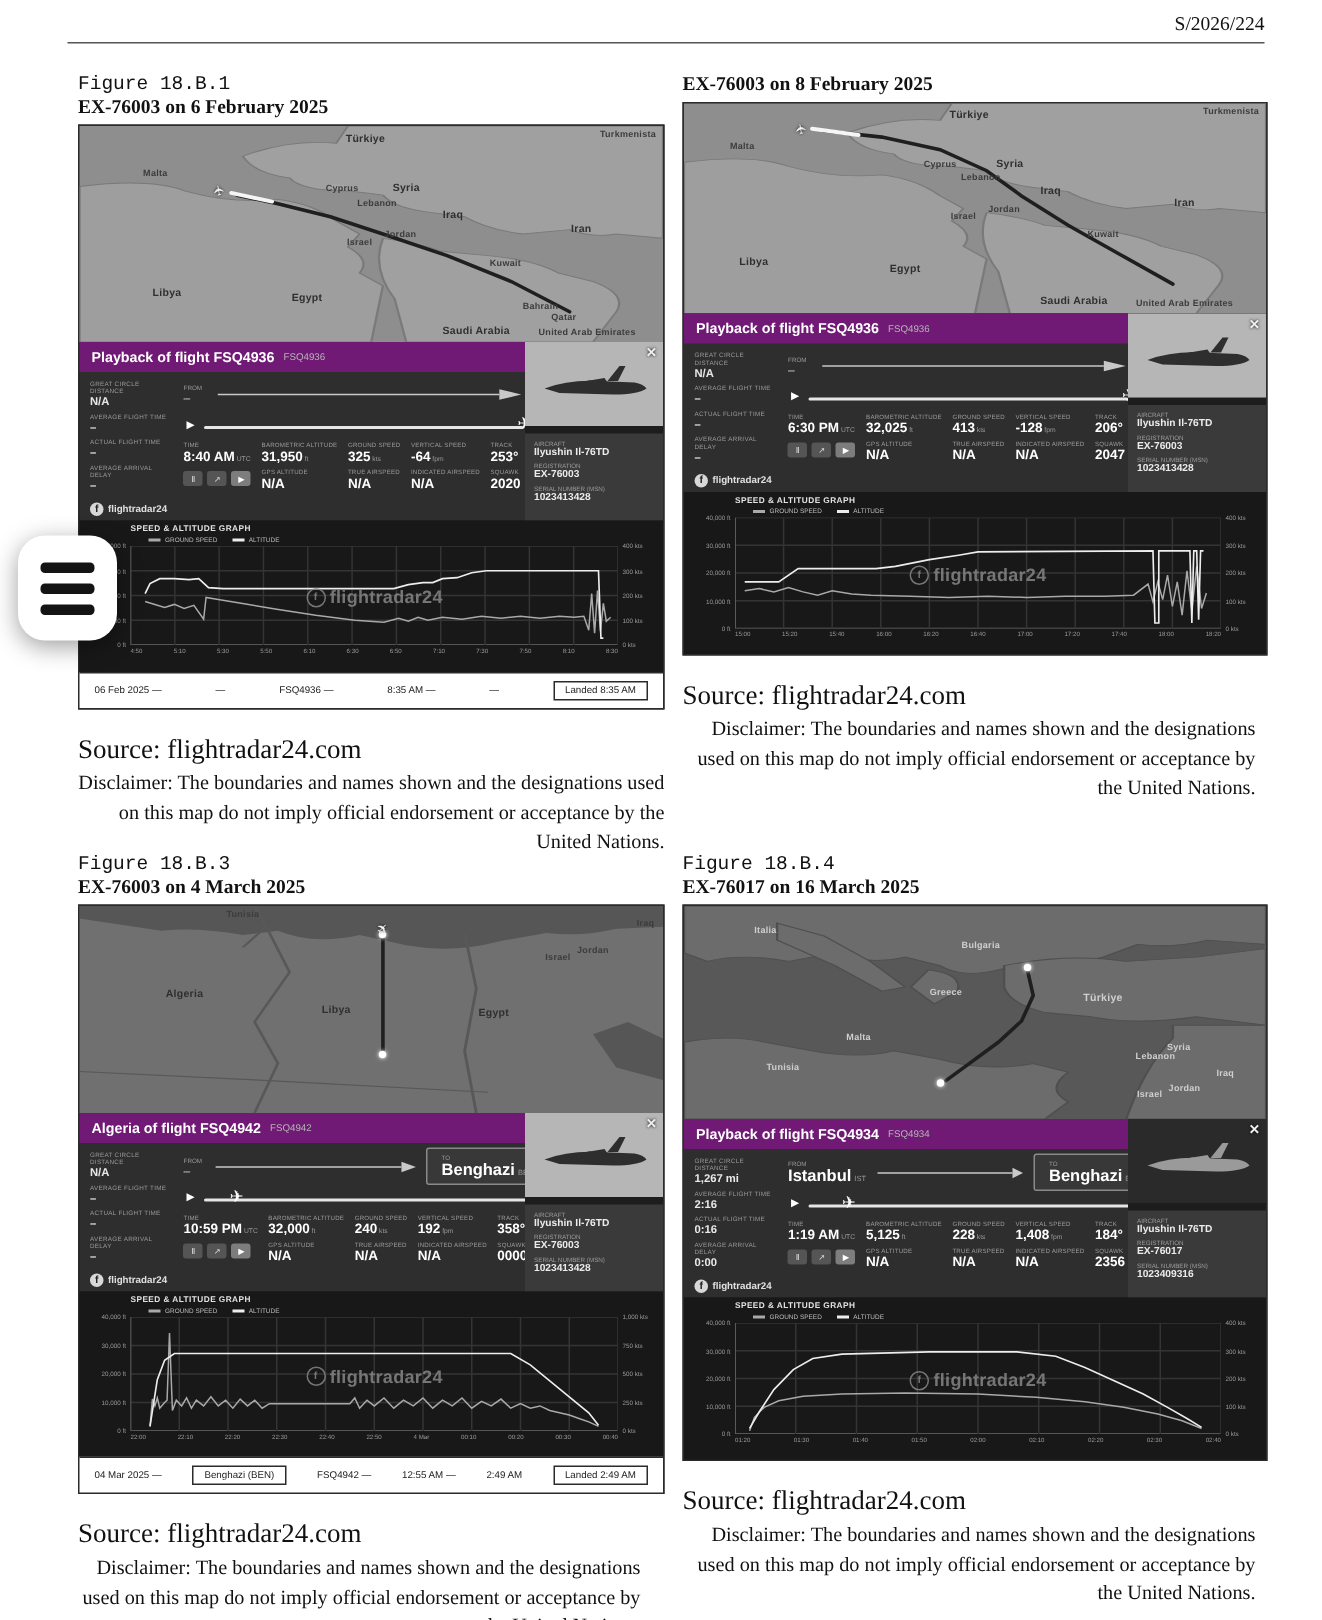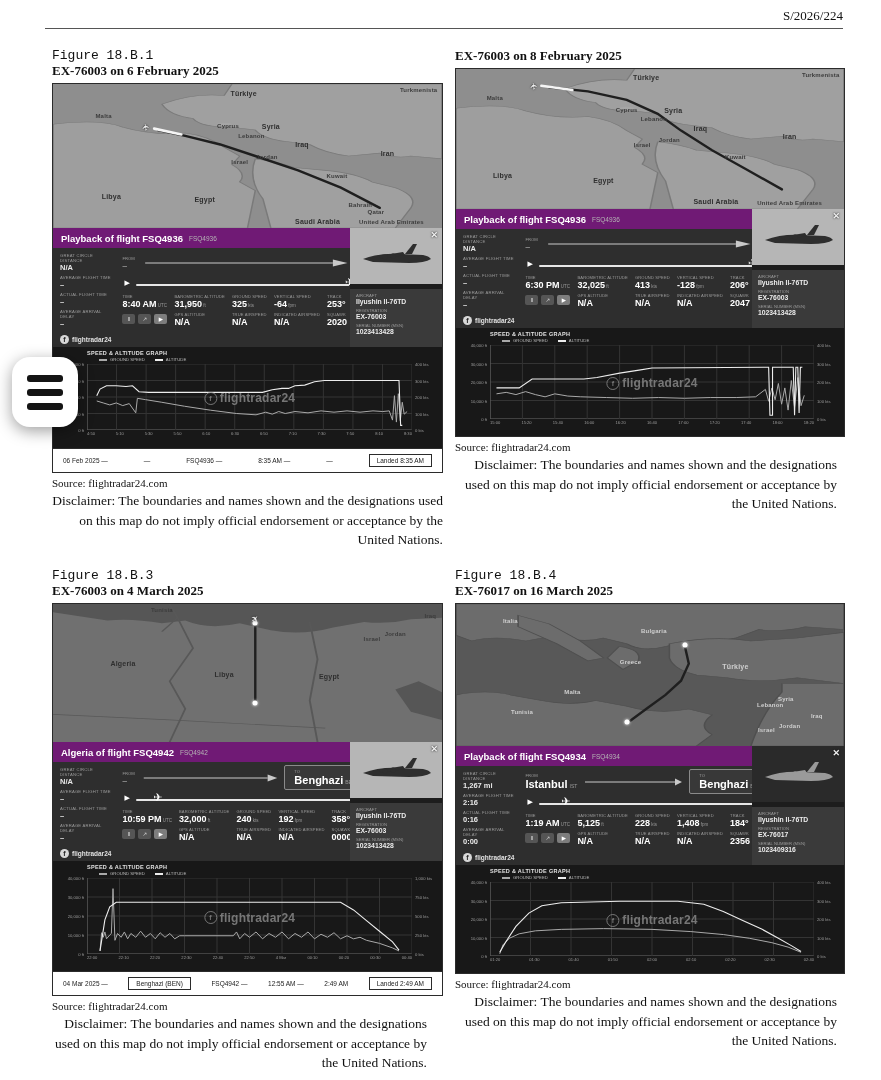--- a/index.html
+++ b/index.html
@@ -96,21 +96,21 @@
   .wtxt{color:#8d8d8d;font-size:12px;font-weight:bold;letter-spacing:.2px;}
   .xticks{display:flex;justify-content:space-between;padding:1px 0 0;}
   .xticks span{font-size:4.1px;color:#9c9c9c;}
 
   
   .timeline{background:#fff;border-top:1px solid #2b2b2b;display:flex;align-items:center;
             justify-content:space-between;padding:3px 10px;min-height:17px;}
   .tcell{font-size:6.5px;color:#222;white-space:nowrap;}
   .tcell.boxed{border:1.5px solid #2b2b2b;padding:2px 7px;}
 
-  .srcline{font-size:11px;margin-top:4px;}
+  .srcline{font-size:18px;margin-top:16px;}
   .disc{font-size:13.5px;line-height:1.45;margin-top:2px;text-align:right;}
 
   
   .menubtn{position:absolute;left:12px;top:357px;width:66px;height:70px;background:#fff;
            border-radius:18px;box-shadow:0 4px 16px rgba(0,0,0,.38);display:flex;flex-direction:column;
            align-items:center;justify-content:center;gap:7px;cursor:pointer;}
   .menubar{width:36px;height:7px;background:#141414;border-radius:3px;}
 </style>
 </head>
 <body>

